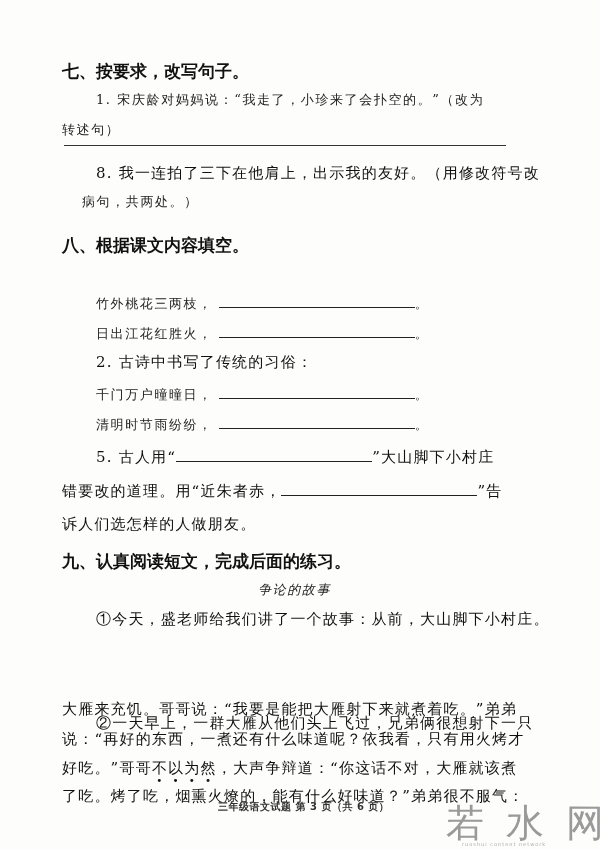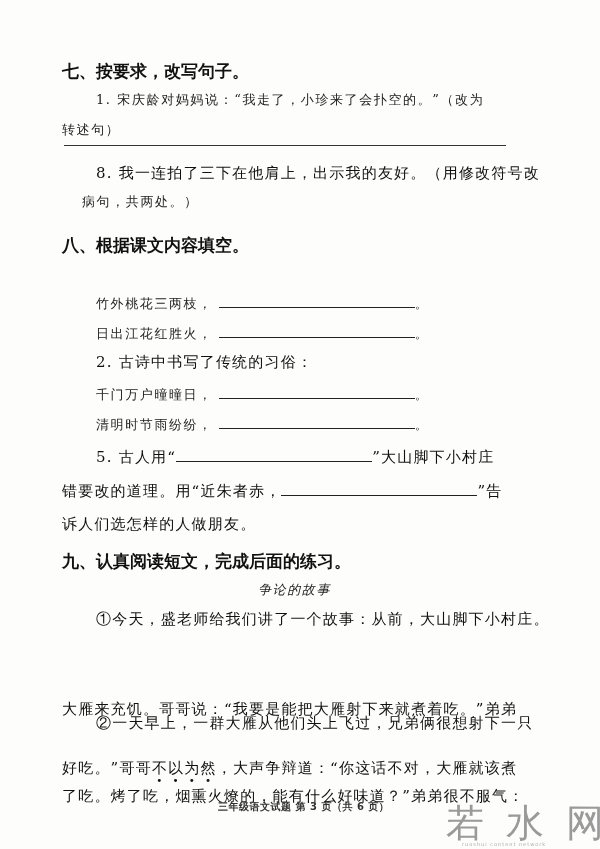--- a/index.html
+++ b/index.html
@@ -61,20 +61,21 @@
   </div>
   <div class="abs tb" style="left:62px; top:515px;">诉人们选怎样的人做朋友。</div>
 
   <div class="abs h" style="left:62px; top:550px;">九、认真阅读短文，完成后面的练习。</div>
   <div class="abs t" style="left:258px; top:581px;font-style:italic;">争论的故事</div>
 
   <div class="abs tb" style="left:96px; top:610px;">①今天，盛老师给我们讲了一个故事：从前，大山脚下小村庄。</div>
 
   <div class="abs tb" style="left:96px; top:670px;margin-top:44px;">②一天早上，一群大雁从他们头上飞过，兄弟俩很想射下一只</div>
   <div class="abs tb" style="left:62px; top:700px;">大雁来充饥。哥哥说：“我要是能把大雁射下来就煮着吃。”弟弟</div>
+  <div class="abs tb" style="left:62px; top:730px;">说：“再好的东西，一煮还有什么味道呢？依我看，只有用火烤才</div>
   <div class="abs tb" style="left:62px; top:759px;text-align:center;">
     <span>好吃。”哥哥</span><span class="emph">不</span><span class="emph">以</span><span class="emph">为</span><span class="emph">然</span><span>，大声争辩道：“你这话不对，大雁就该煮</span>
   </div>
   <div class="abs tb" style="left:62px; top:787px;">了吃。烤了吃，烟熏火燎的，能有什么好味道？”弟弟很不服气：</div>
 
   <div class="abs footer" style="left:218px; top:800px;">三年级语文试题   第 3 页（共 6 页）</div>
 
   <div class="abs wm" style="left:446px; top:798px;">若水网</div>
   <div class="abs wm-sub" style="left:462px; top:841px;">ruoshui  content  network</div>
 </div>

